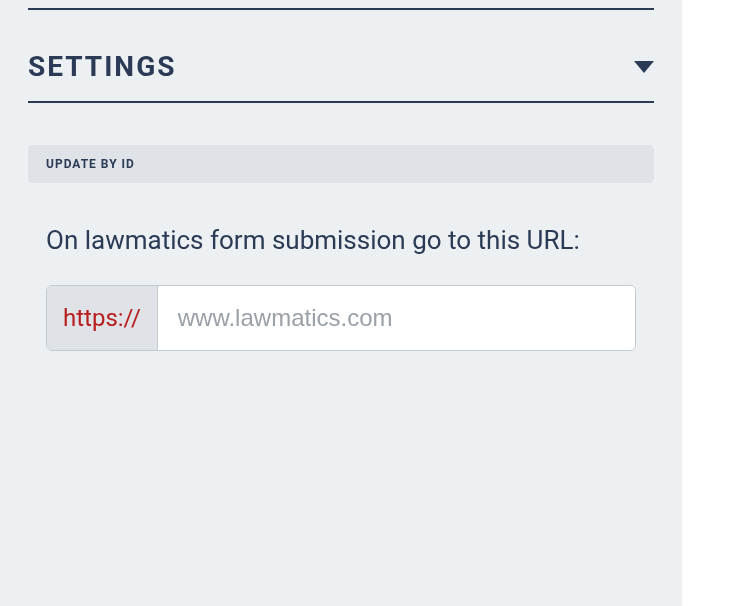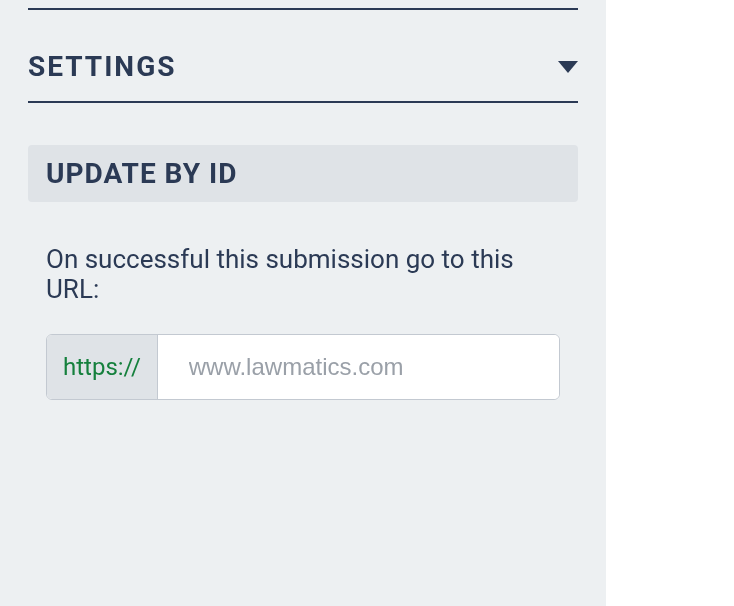--- a/index.html
+++ b/index.html
@@ -5,21 +5,21 @@
   * { box-sizing: border-box; margin: 0; padding: 0; }
   body {
     font-family: -apple-system, BlinkMacSystemFont, "Segoe UI", Roboto, Helvetica, Arial, sans-serif;
     background: #fff;
     width: 734px;
     height: 606px;
     position: relative;
   }
   .panel {
     background: #edf0f2;
-    width: 606px;
+    width: 682px;
     height: 606px;
     padding: 0;
   }
   .top-rule {
     margin: 0 28px;
     border: none;
     border-top: 2px solid #2b3a55;
     padding-top: 0;
   }
   .settings-header {
@@ -43,21 +43,21 @@
     border-right: 10px solid transparent;
     border-top: 12px solid #2b3a55;
   }
   .section {
     margin: 42px 28px 0 28px;
   }
   .section-title {
     background: #dfe3e7;
     color: #2b3a55;
     font-weight: 700;
-    font-size: 28px;
+    font-size: 12px;
     letter-spacing: 1px;
     padding: 12px 18px;
     border-radius: 4px;
   }
   .row {
     display: flex;
     align-items: center;
     justify-content: space-between;
     padding: 26px 18px 0 18px;
   }
@@ -104,51 +104,51 @@
   .url-input-group {
     margin: 30px 18px 0 18px;
     display: flex;
     border: 1px solid #c3c9d1;
     border-radius: 6px;
     overflow: hidden;
     background: #fff;
   }
   .url-prefix {
     background: #dfe3e7;
-    color: #15803d;
+    color: #b91c1c;
     font-size: 24px;
     padding: 18px 16px;
     border-right: 1px solid #c3c9d1;
   }
   .url-field {
     flex: 1;
     border: none;
     outline: none;
     font-size: 24px;
     color: #6a7280;
-    padding: 18px 31px;
+    padding: 18px 20px;
   }
   .url-field::placeholder { color: #9aa0a8; }
 </style>
 </head>
 <body>
 
 <div class="panel">
   <div style="height:8px"></div>
   <hr class="top-rule">
 
   <div class="settings-header">
     <h2>SETTINGS</h2>
     <span class="caret"></span>
   </div>
 
   <div class="section">
     <div class="section-title">UPDATE BY ID</div>
   </div>
 
   <div class="section">
-    <p class="desc">On successful this submission go to this URL:</p>
+    <p class="desc">On lawmatics form submission go to this URL:</p>
     <div class="url-input-group">
       <div class="url-prefix">https://</div>
       <input class="url-field" type="text" placeholder="www.lawmatics.com" style="">
     </div>
   </div>
 </div>
 
 </body></html>

